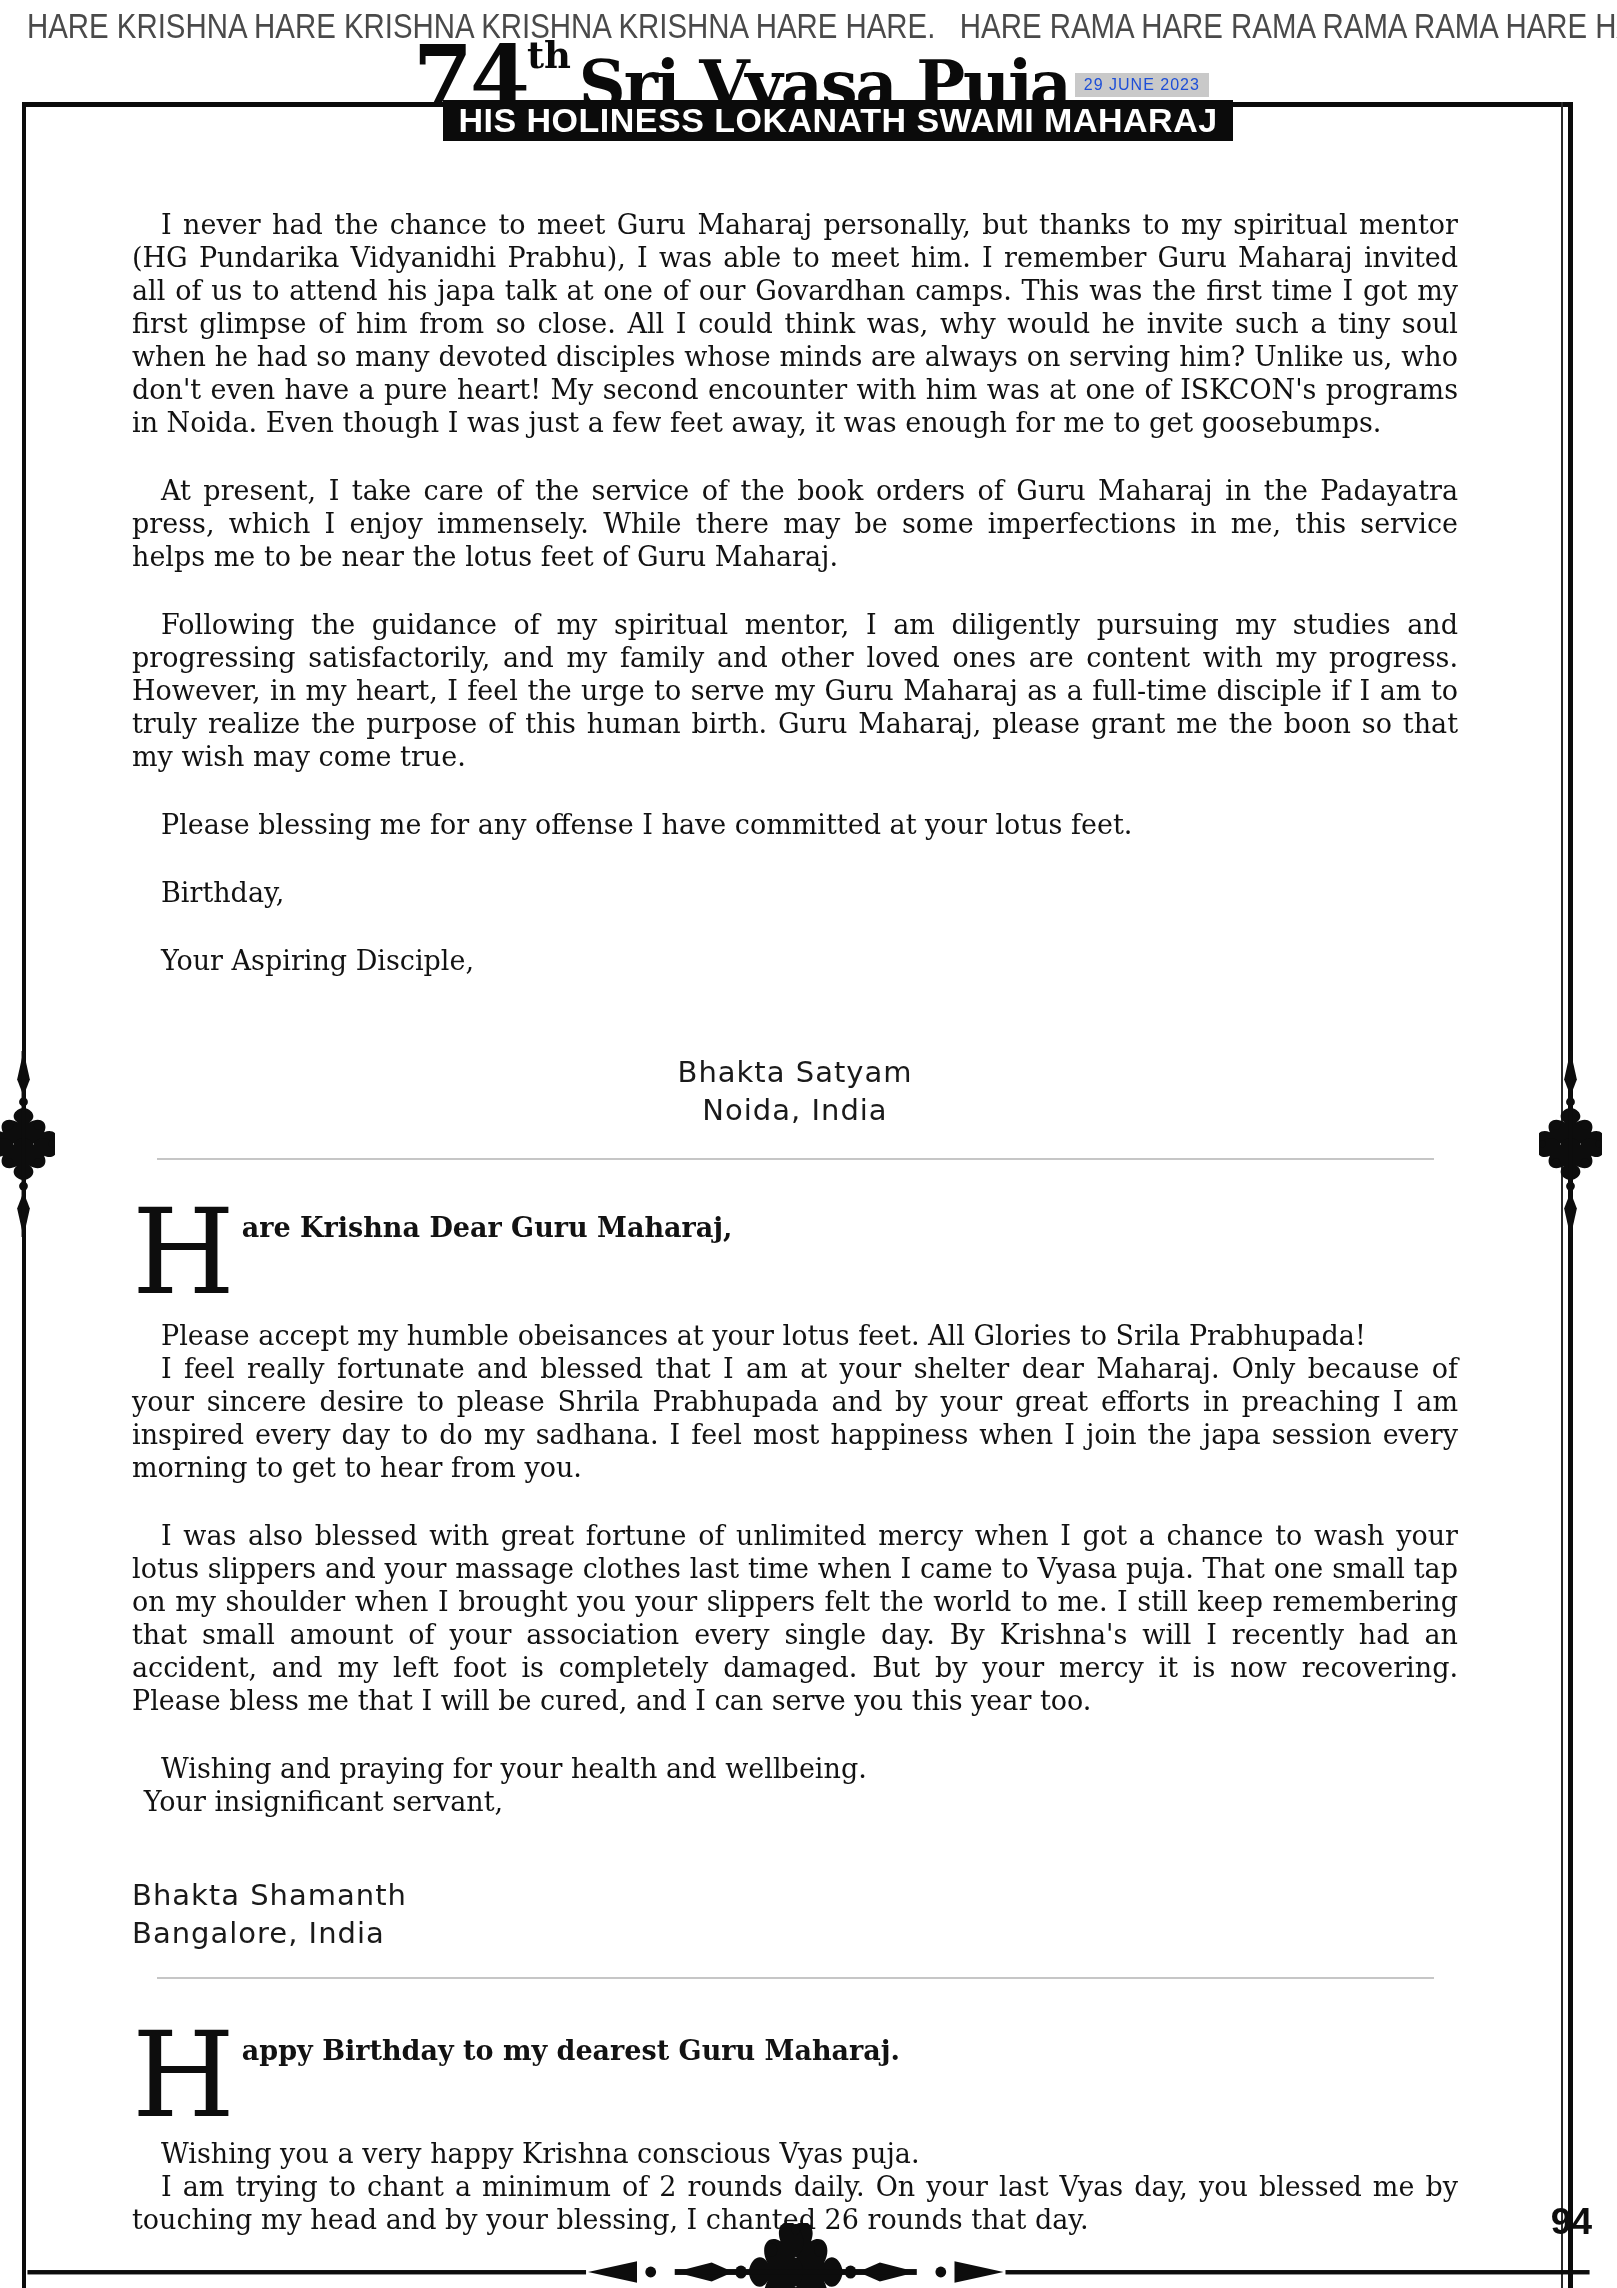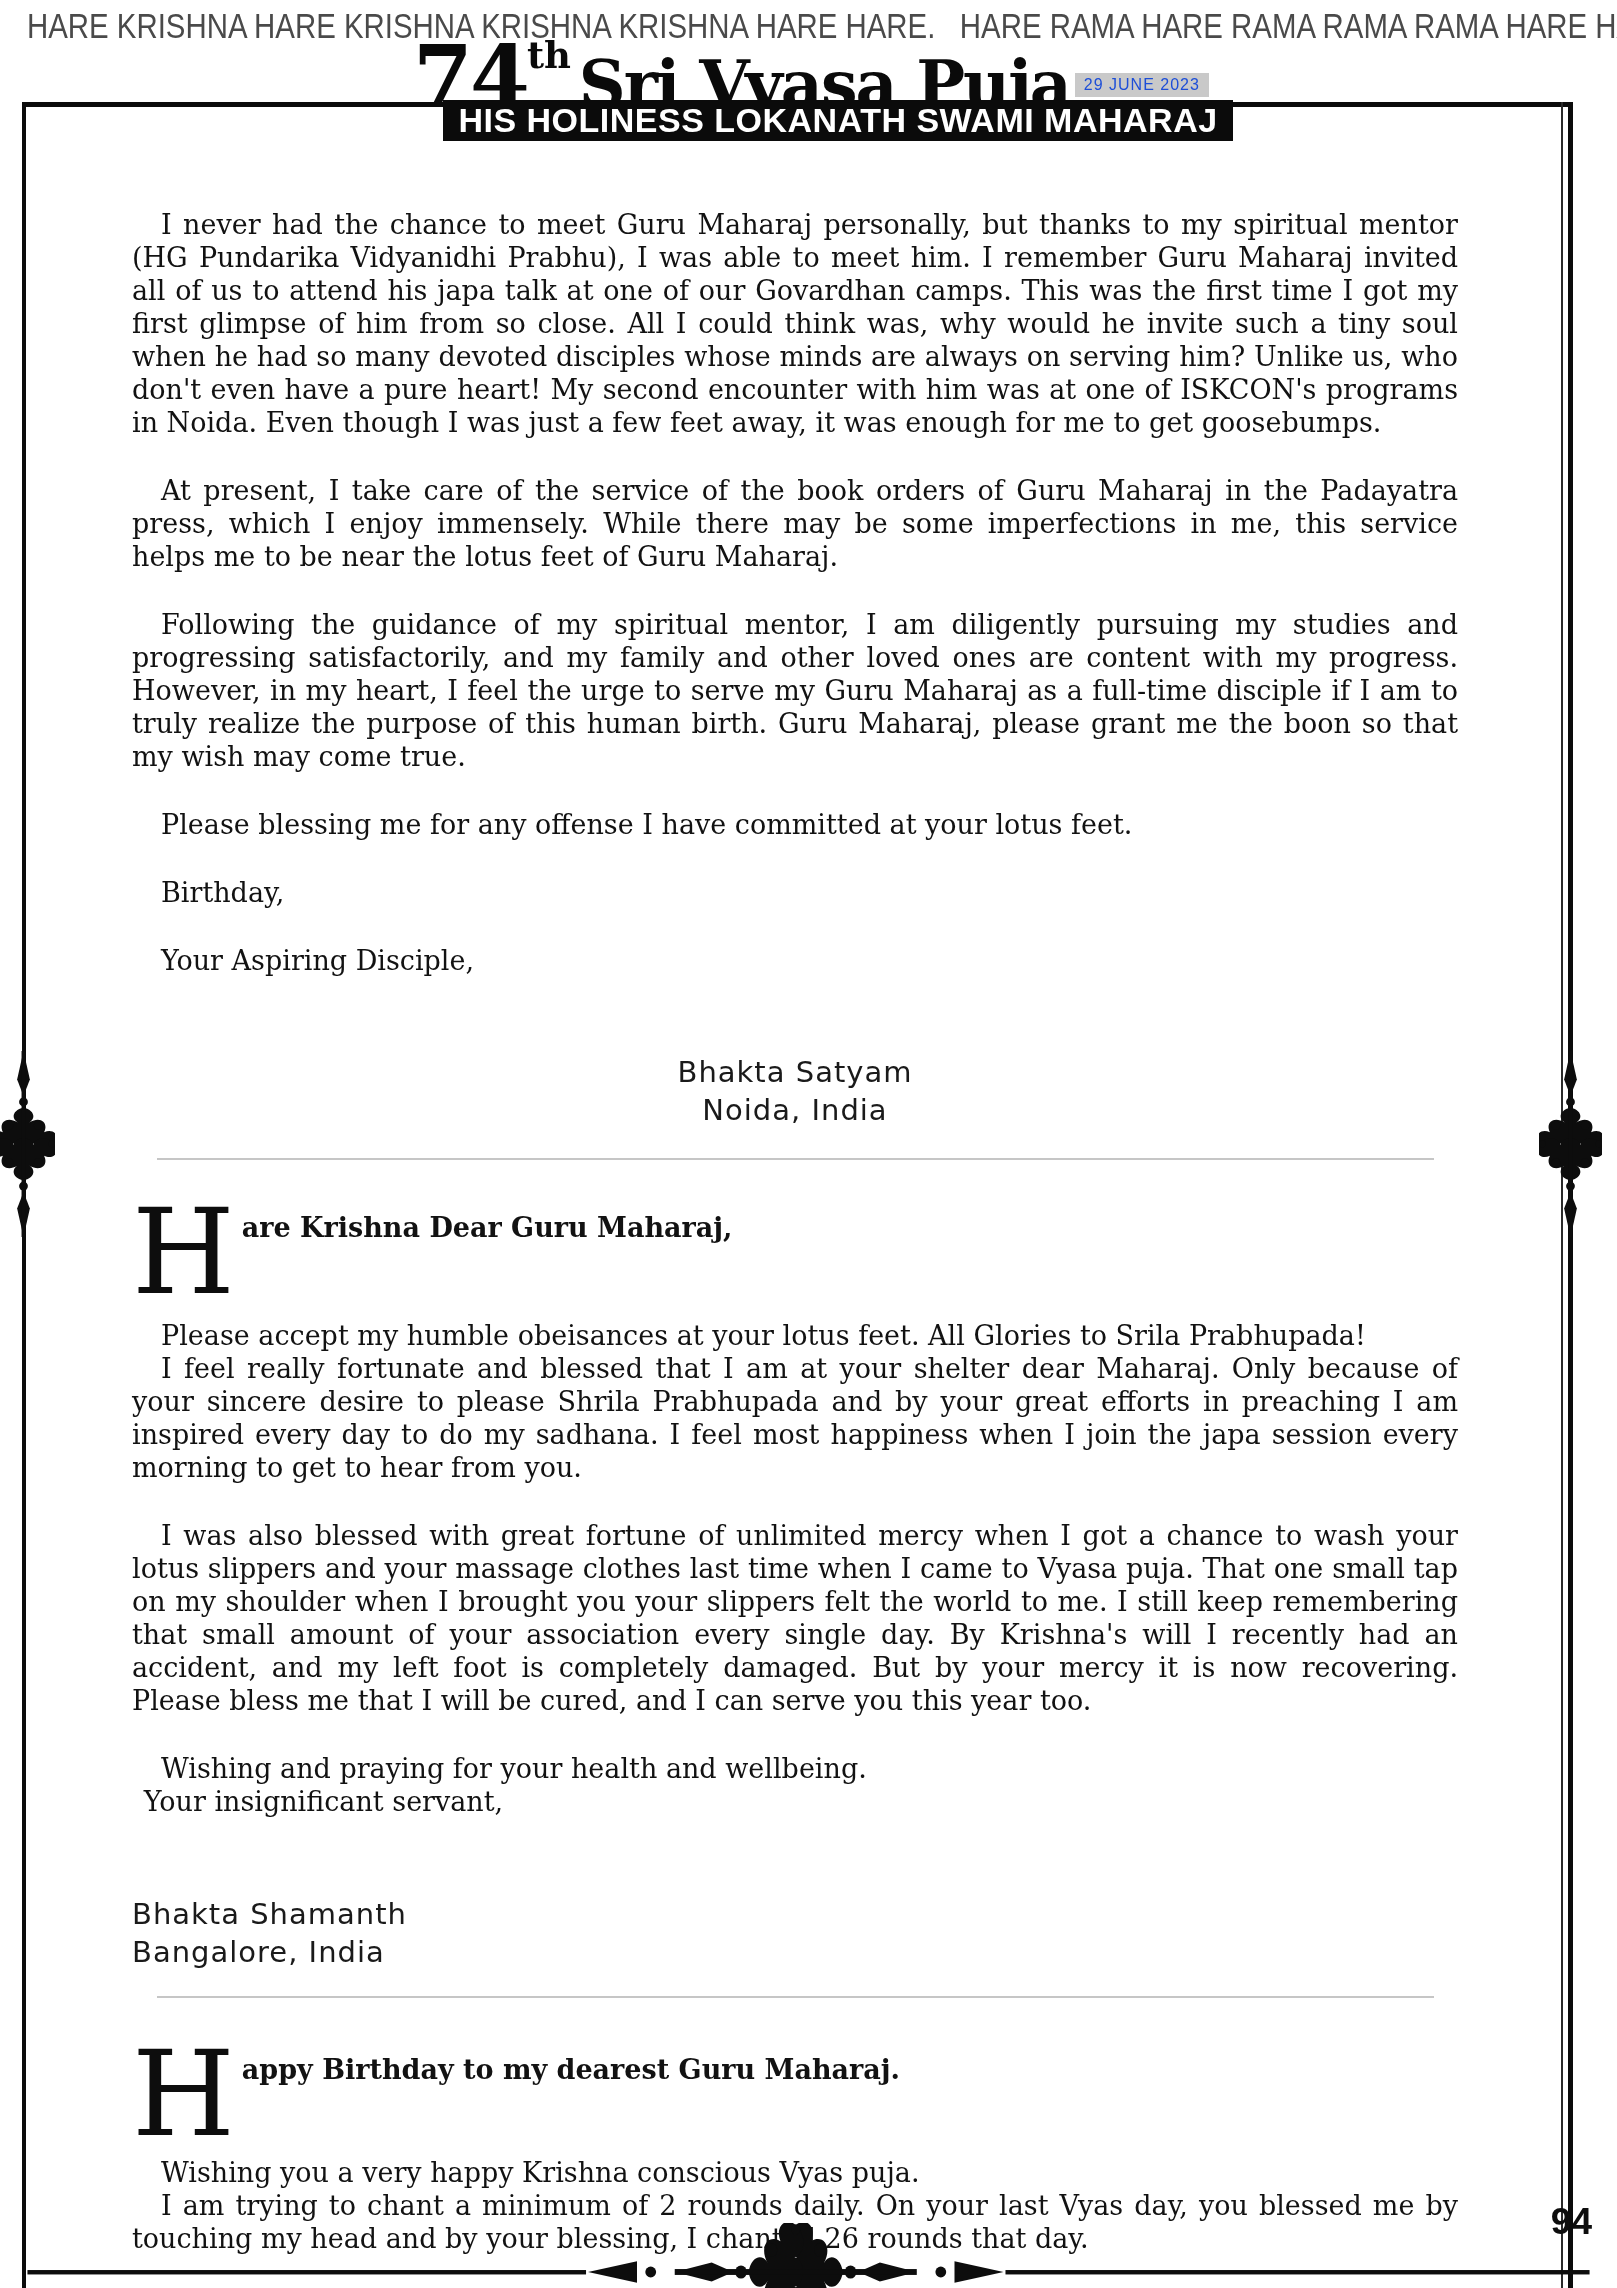--- a/index.html
+++ b/index.html
@@ -49,21 +49,21 @@
   }
   .para{margin:35px 0 0 0;text-indent:29px;}
   .para.first{margin-top:0;}
   .cont{margin:0;text-indent:29px;}
   .cont.small-indent{text-indent:11.8px;}
   .sig{
     font-family:"DejaVu Sans",sans-serif;font-size:29px;line-height:38px;
     color:#1a1a1a;letter-spacing:1px;text-align:left;
   }
   .sig1{margin-top:76px;text-align:center;}
-  .sig2{margin-top:77px;}
+  .sig2{margin-top:58px;}
   .divider{height:2px;background:#c6c6c6;margin-left:24.5px;margin-right:24.5px;}
   .d1{margin-top:29px;}
   .d2{margin-top:25.5px;}
   .salut{display:flex;align-items:flex-start;height:90px;text-align:left;}
   .salut-2{margin-top:47px;}
   .salut-3{margin-top:51px;}
   .dropcap{
     font-family:"DejaVu Serif",serif;font-size:118px;line-height:90px;
     height:90px;display:inline-block;margin-right:6.9px;color:#0d0d0d;
   }

